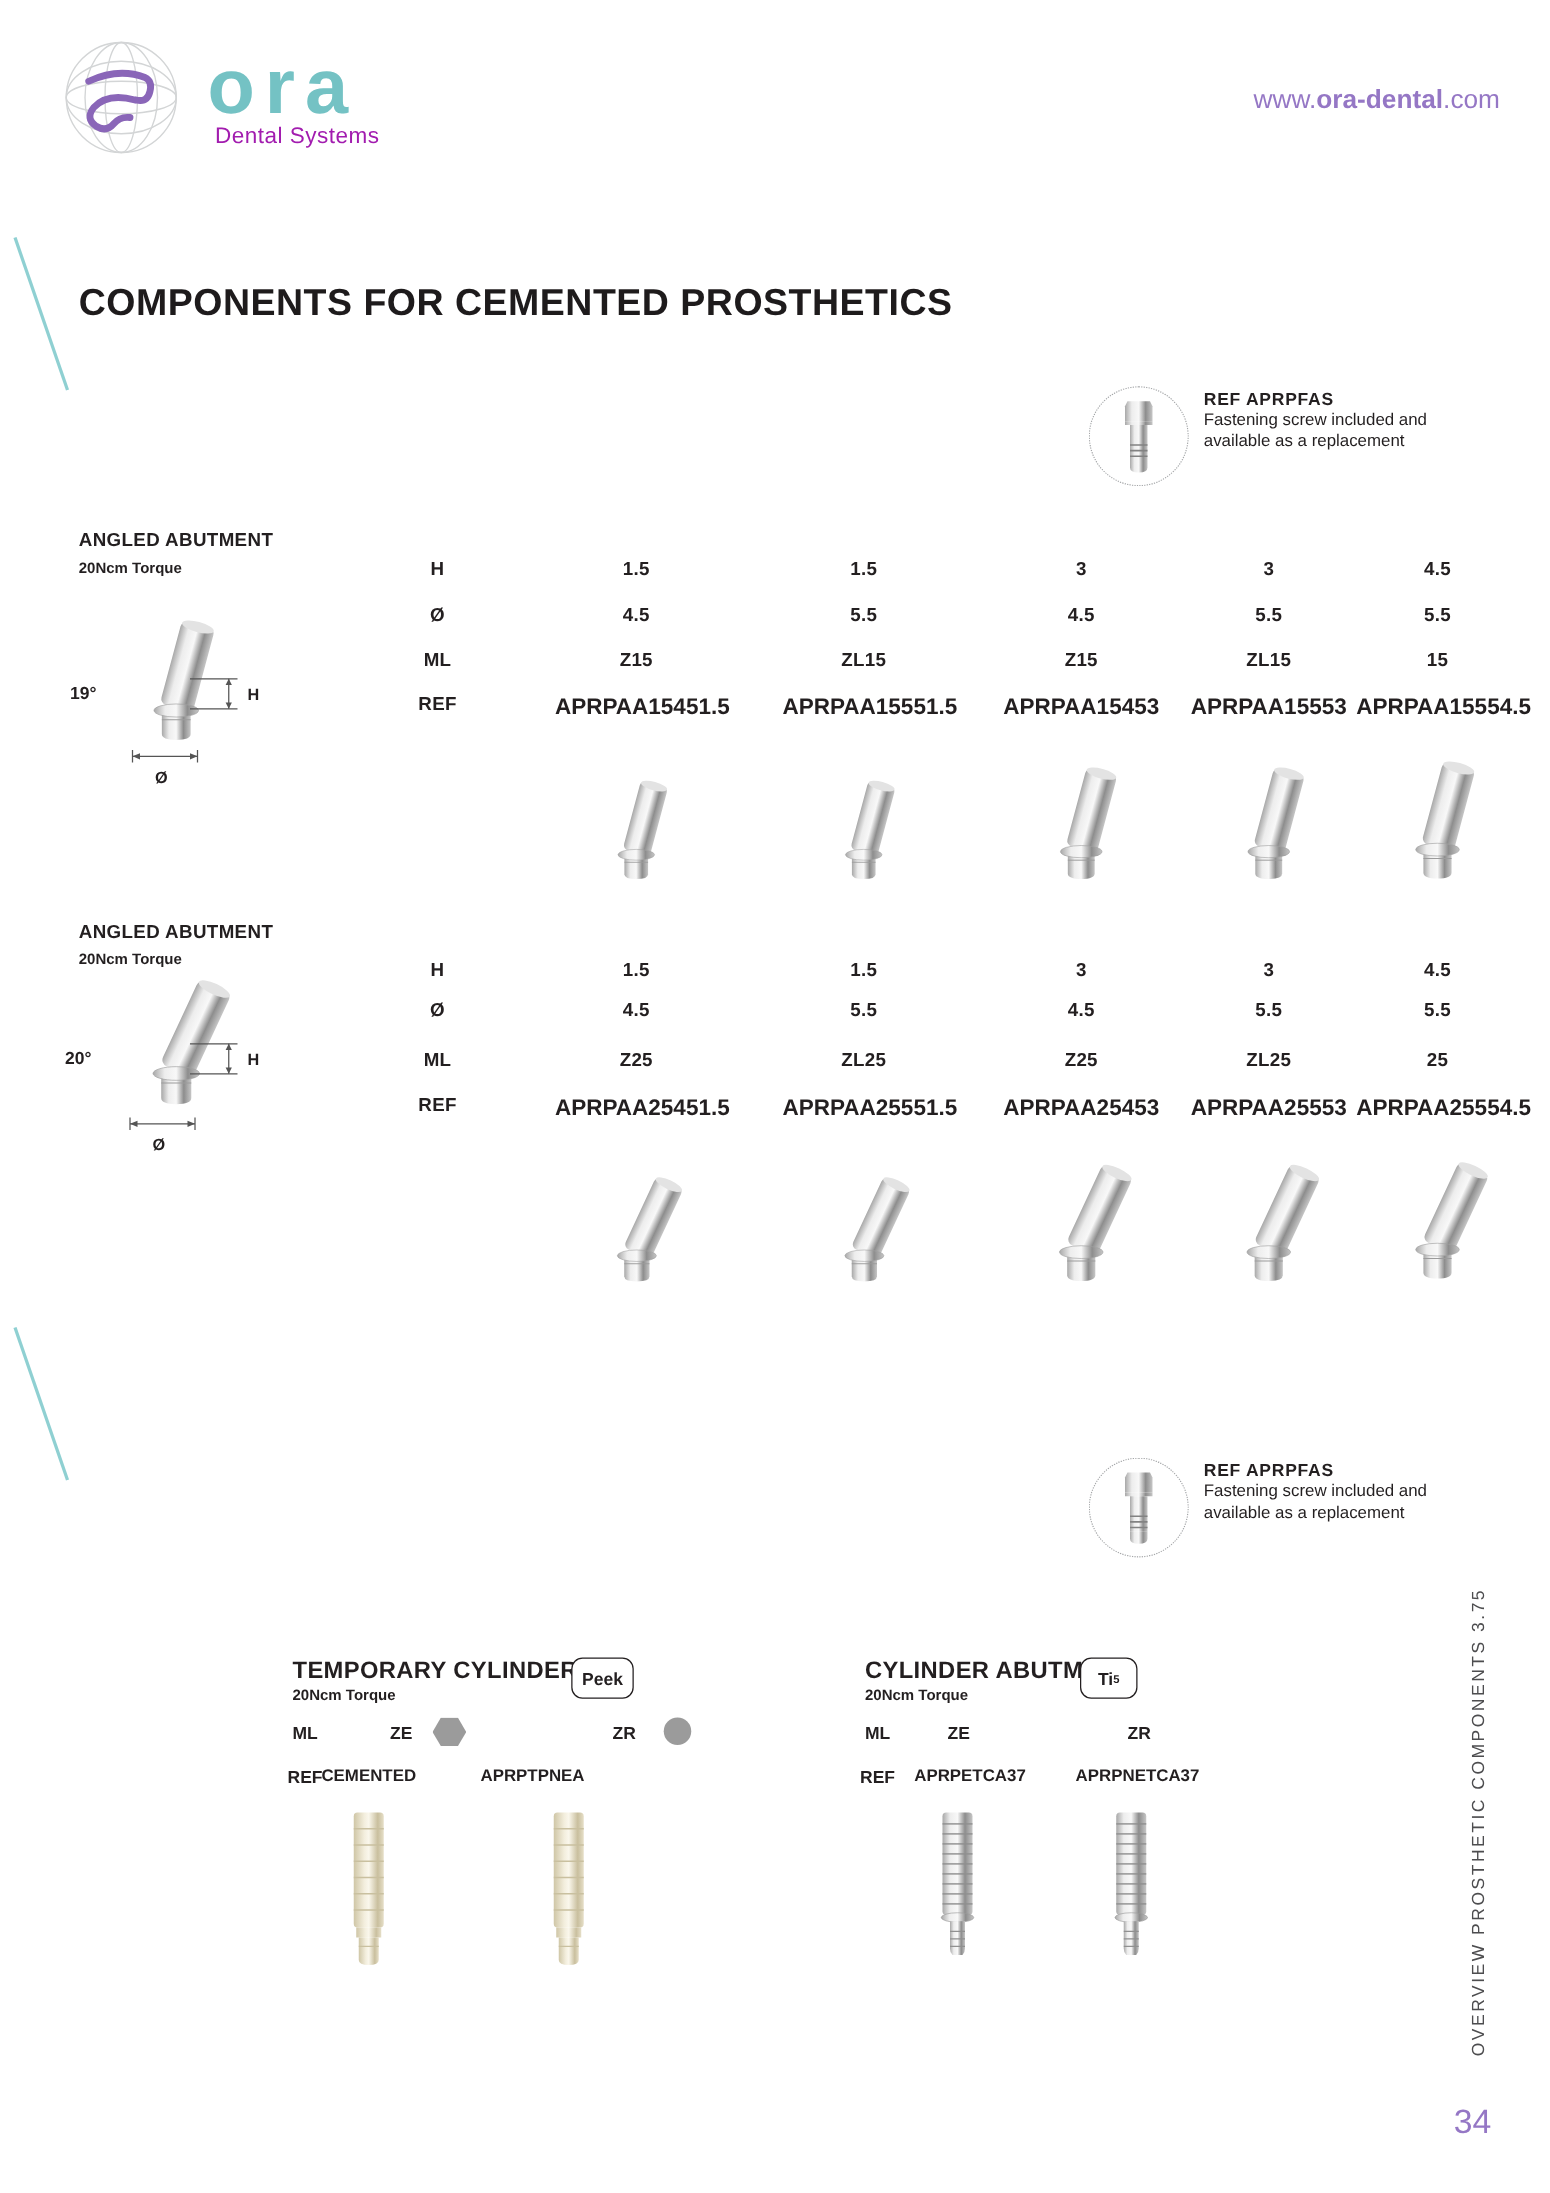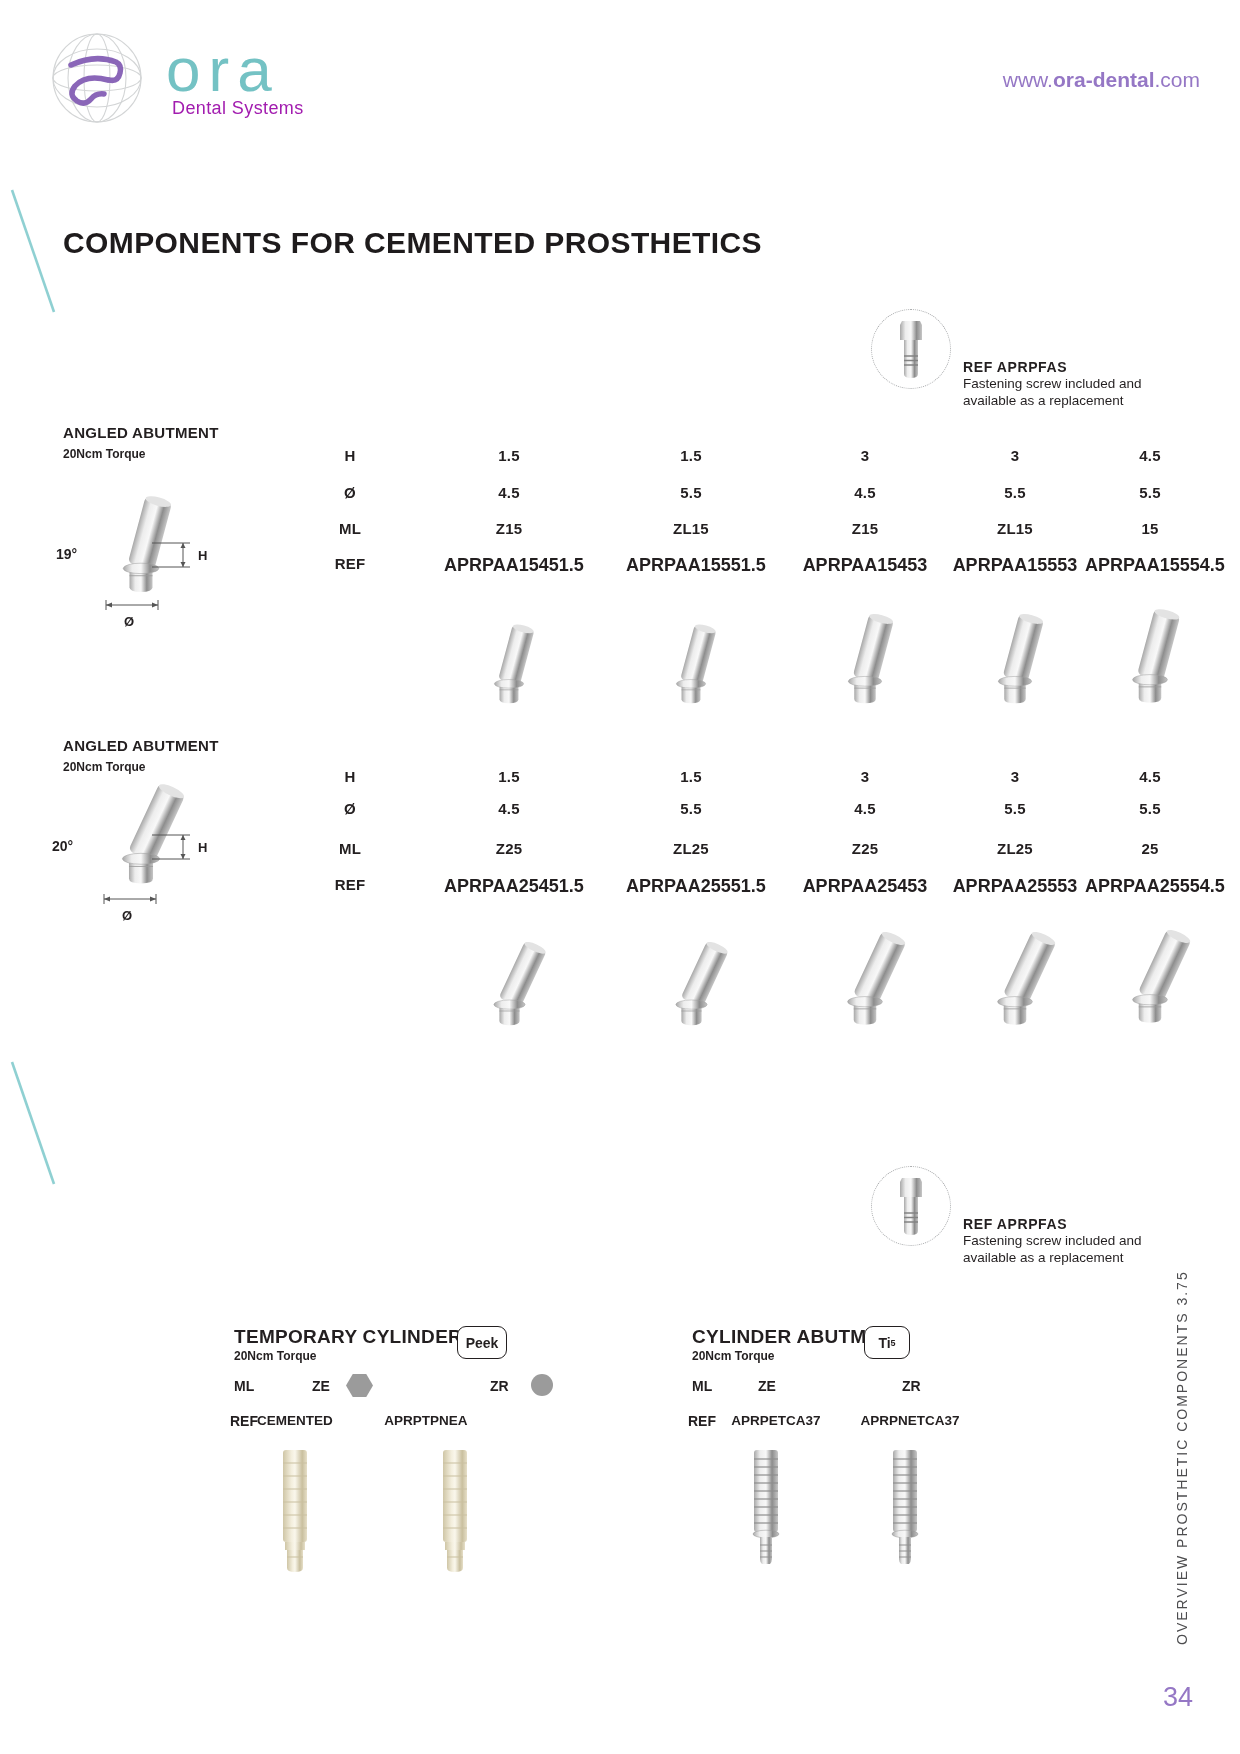--- a/index.html
+++ b/index.html
@@ -1,29 +1,29 @@
 <!DOCTYPE html>
 <html><head>
 <meta charset="utf-8">
 <style>
   html,body{margin:0;padding:0;background:#ffffff;}
   #page{position:relative;width:1240px;height:1754px;background:#ffffff;overflow:hidden;
         font-family:"Liberation Sans", sans-serif;color:#231f20;}
   .abs{position:absolute;}
   
-  .ora-word{position:absolute;left:166px;top:34px;font-size:62px;letter-spacing:8px;color:#74c2c4;font-weight:400;}
+  .ora-word{position:absolute;left:166px;top:34px;font-size:62px;letter-spacing:8px;color:#74c2c4;font-weight:700;}
   .ora-sub{position:absolute;left:172px;top:98px;font-size:18px;letter-spacing:.4px;color:#a21caf;font-weight:400;}
   .url{position:absolute;left:900px;top:68px;width:300px;text-align:right;font-size:21px;color:#9577c5;}
   .url b{font-weight:700;}
   
   .section-title{position:absolute;left:63px;font-size:30px;font-weight:700;letter-spacing:.4px;color:#1e1b1c;white-space:nowrap;}
   
   .dotcircle{position:absolute;width:78px;height:78px;border:1.6px dotted #a4a6a8;border-radius:50%;
              display:flex;align-items:center;justify-content:center;background:#fff;}
-  .note-text{position:absolute;left:963px;width:240px;margin-top:48px;}
+  .note-text{position:absolute;left:963px;width:240px;}
   .note-ref{font-size:14px;font-weight:700;letter-spacing:.6px;}
   .note-line{font-size:13.5px;line-height:17px;}
   .note-line:first-of-type{margin-top:6px;}
   
   .blockhead{position:absolute;left:63px;font-size:15px;font-weight:700;letter-spacing:.3px;}
   .torque{position:absolute;left:63px;font-size:12px;font-weight:700;}
   
   .cell{position:absolute;width:130px;text-align:center;font-weight:700;font-size:15px;letter-spacing:.2px;}
   .cell.ref{font-size:18px;letter-spacing:0;}
   .cL{left:285px;} .c1{left:444px;} .c2{left:626px;} .c3{left:800px;} .c4{left:950px;} .c5{left:1085px;}

